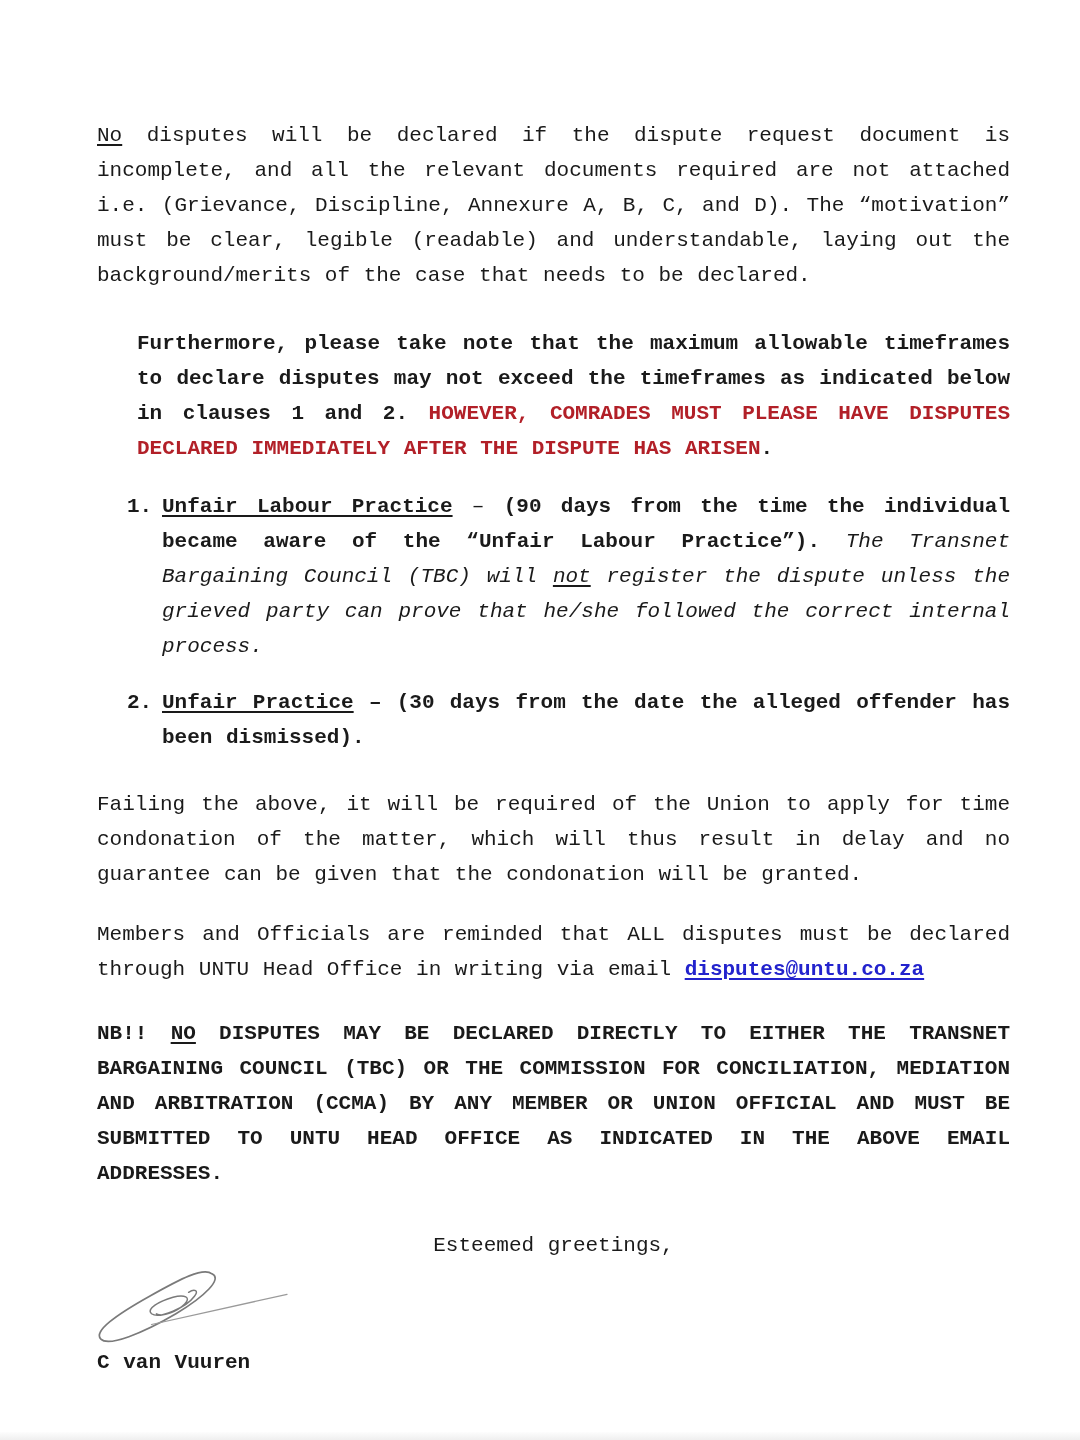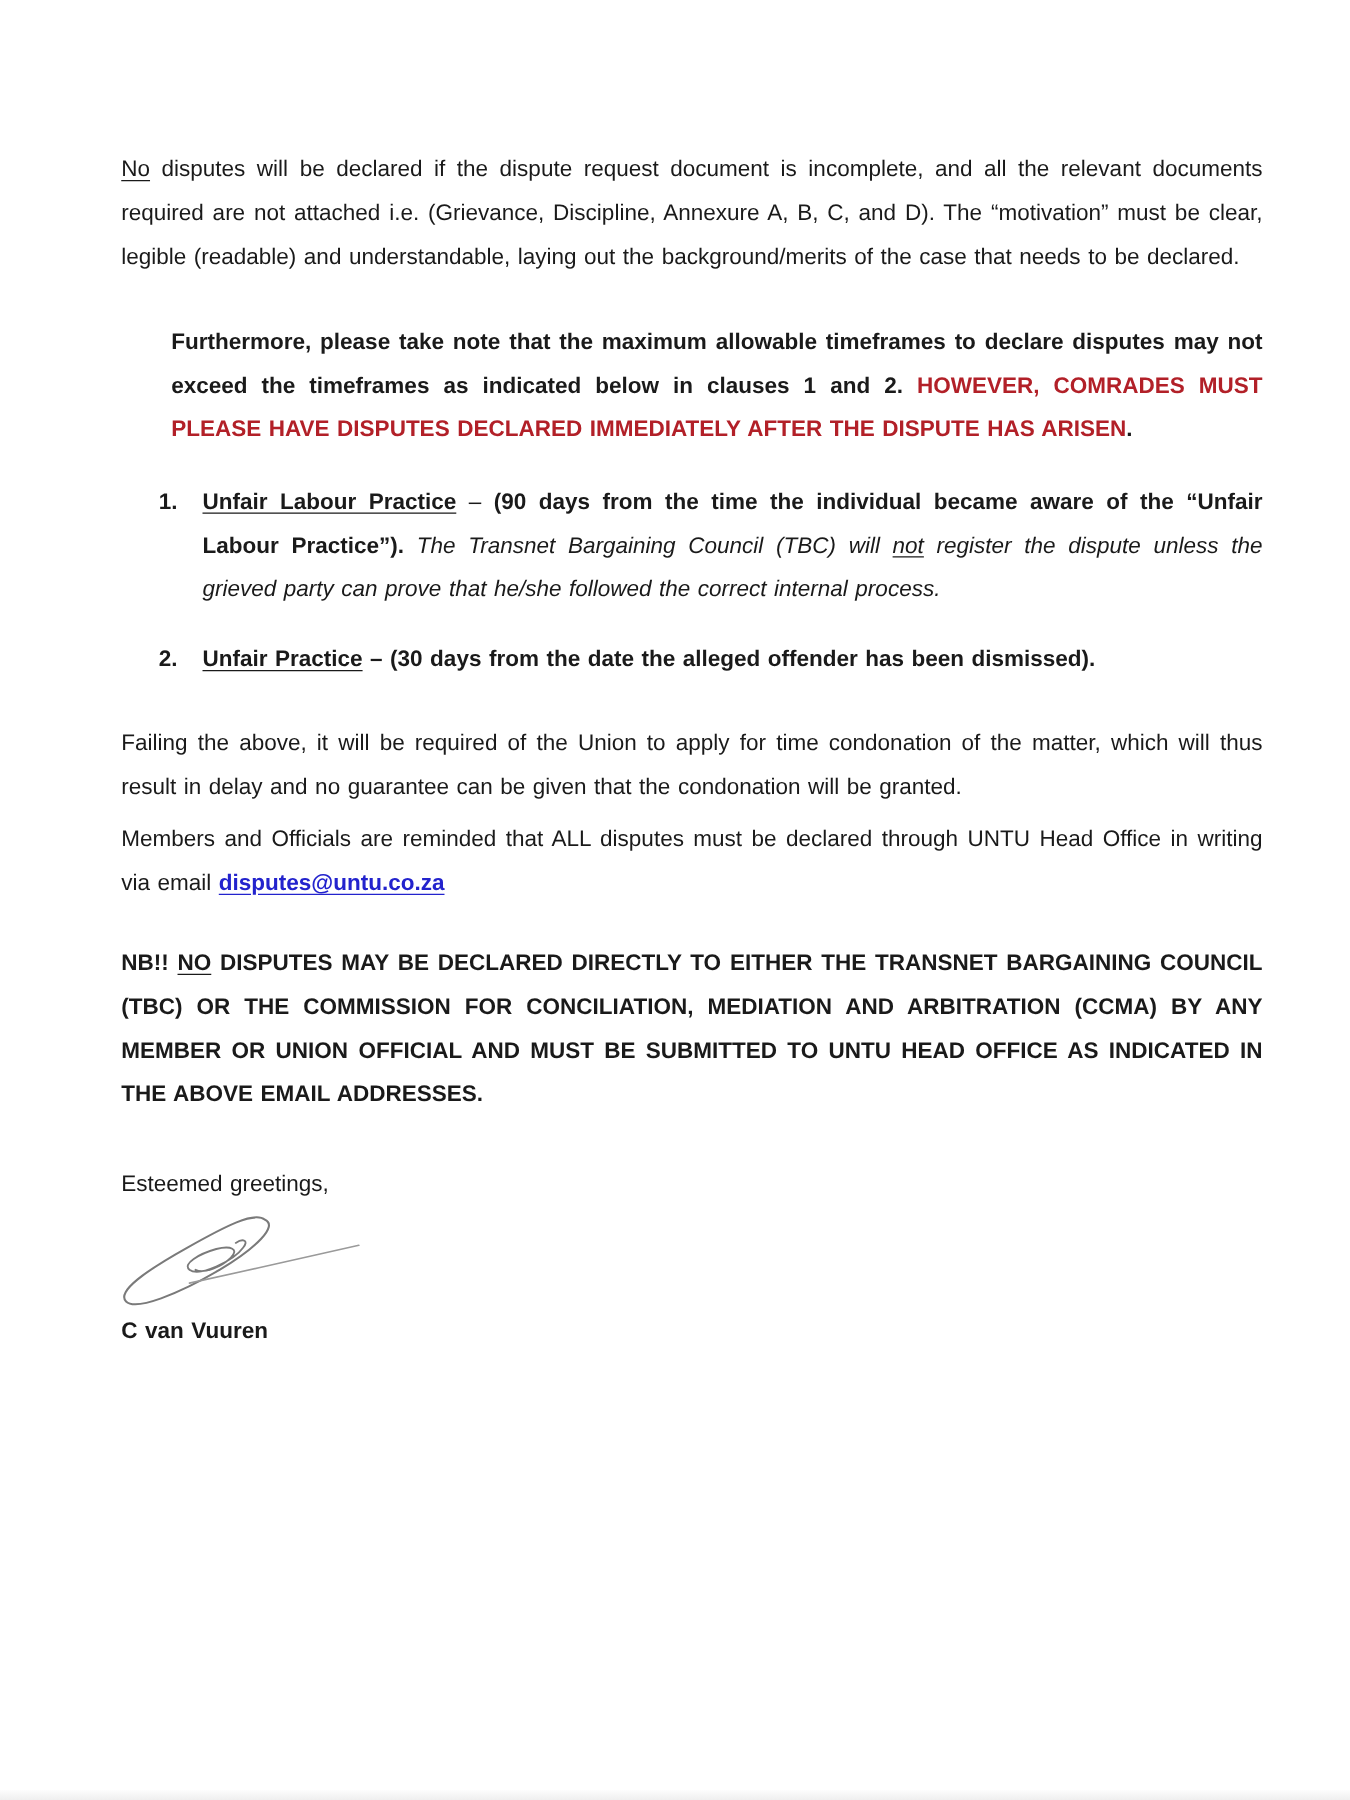--- a/index.html
+++ b/index.html
@@ -14,41 +14,42 @@
     position: relative;
     width: 1080px; height: 1440px;
     background: #ffffff;
   }
   .content {
     position: absolute;
     left: 97px; top: 118px;
     width: 913px;
   }
   .para {
-    font-size: 18px;
+    font-size: 21px;
     line-height: 35px;
     text-align: justify;
     word-spacing: 1px;
+    font-family: Liberation Mono, monospace;
   }
   .bold   { font-weight: 700; }
   .italic { font-style: italic; }
   .u      { text-decoration: underline; text-underline-offset: 3px; }
   .red    { color: #b22028; }
 
   .p-timeframes   { margin-top: 33px; margin-left: 40px; }
   .clause         { margin-top: 23px; position: relative; padding-left: 65px; }
   .clause + .clause { margin-top: 21px; }
   .clause-num {
     position: absolute; left: 30px; top: 0;
     font-weight: 700;
   }
   .p-condonation  { margin-top: 32px; }
-  .p-members      { margin-top: 7px; }
+  .p-members      { margin-top: 25px; }
   .p-nb           { margin-top: 29px; }
-  .p-greeting     { margin-top: 37px; text-align: left; }
+  .p-greeting     { margin-top: 37px; text-align: center; }
 
   .email-link {
     color: #2323cd;
     font-weight: 700;
     text-decoration: underline;
     text-underline-offset: 3px;
     cursor: pointer;
   }
 
   .signature-svg {

